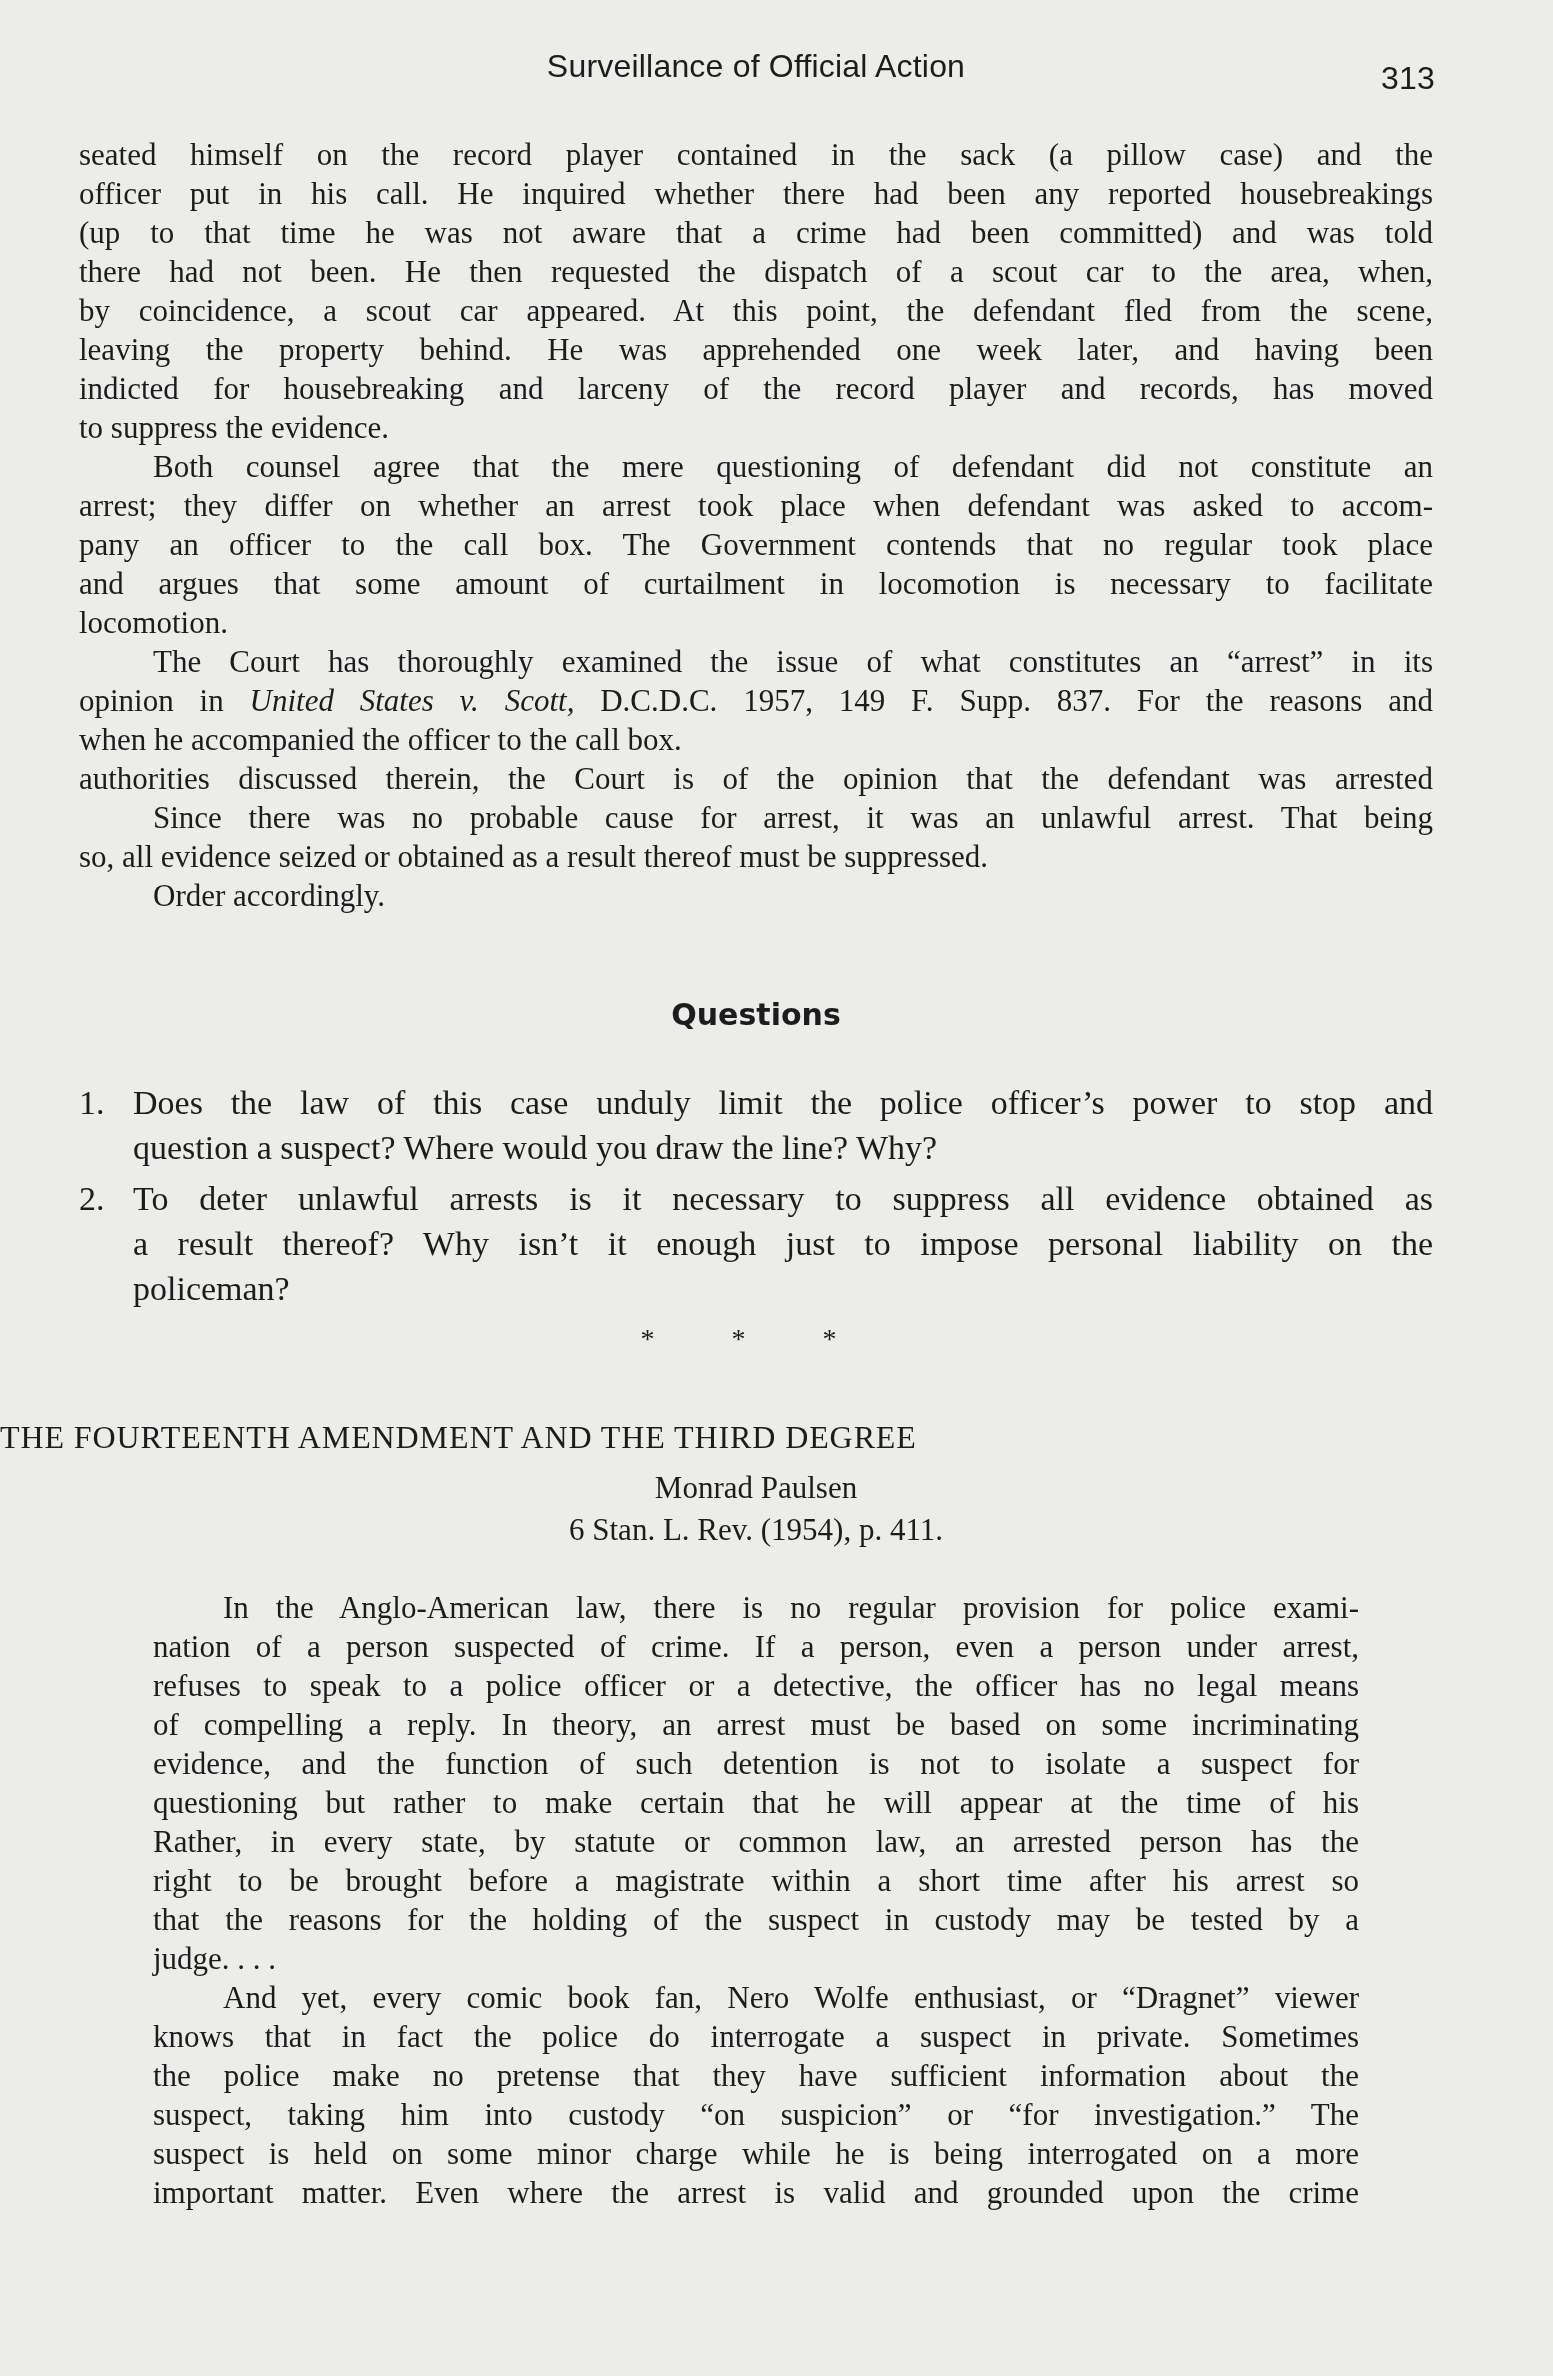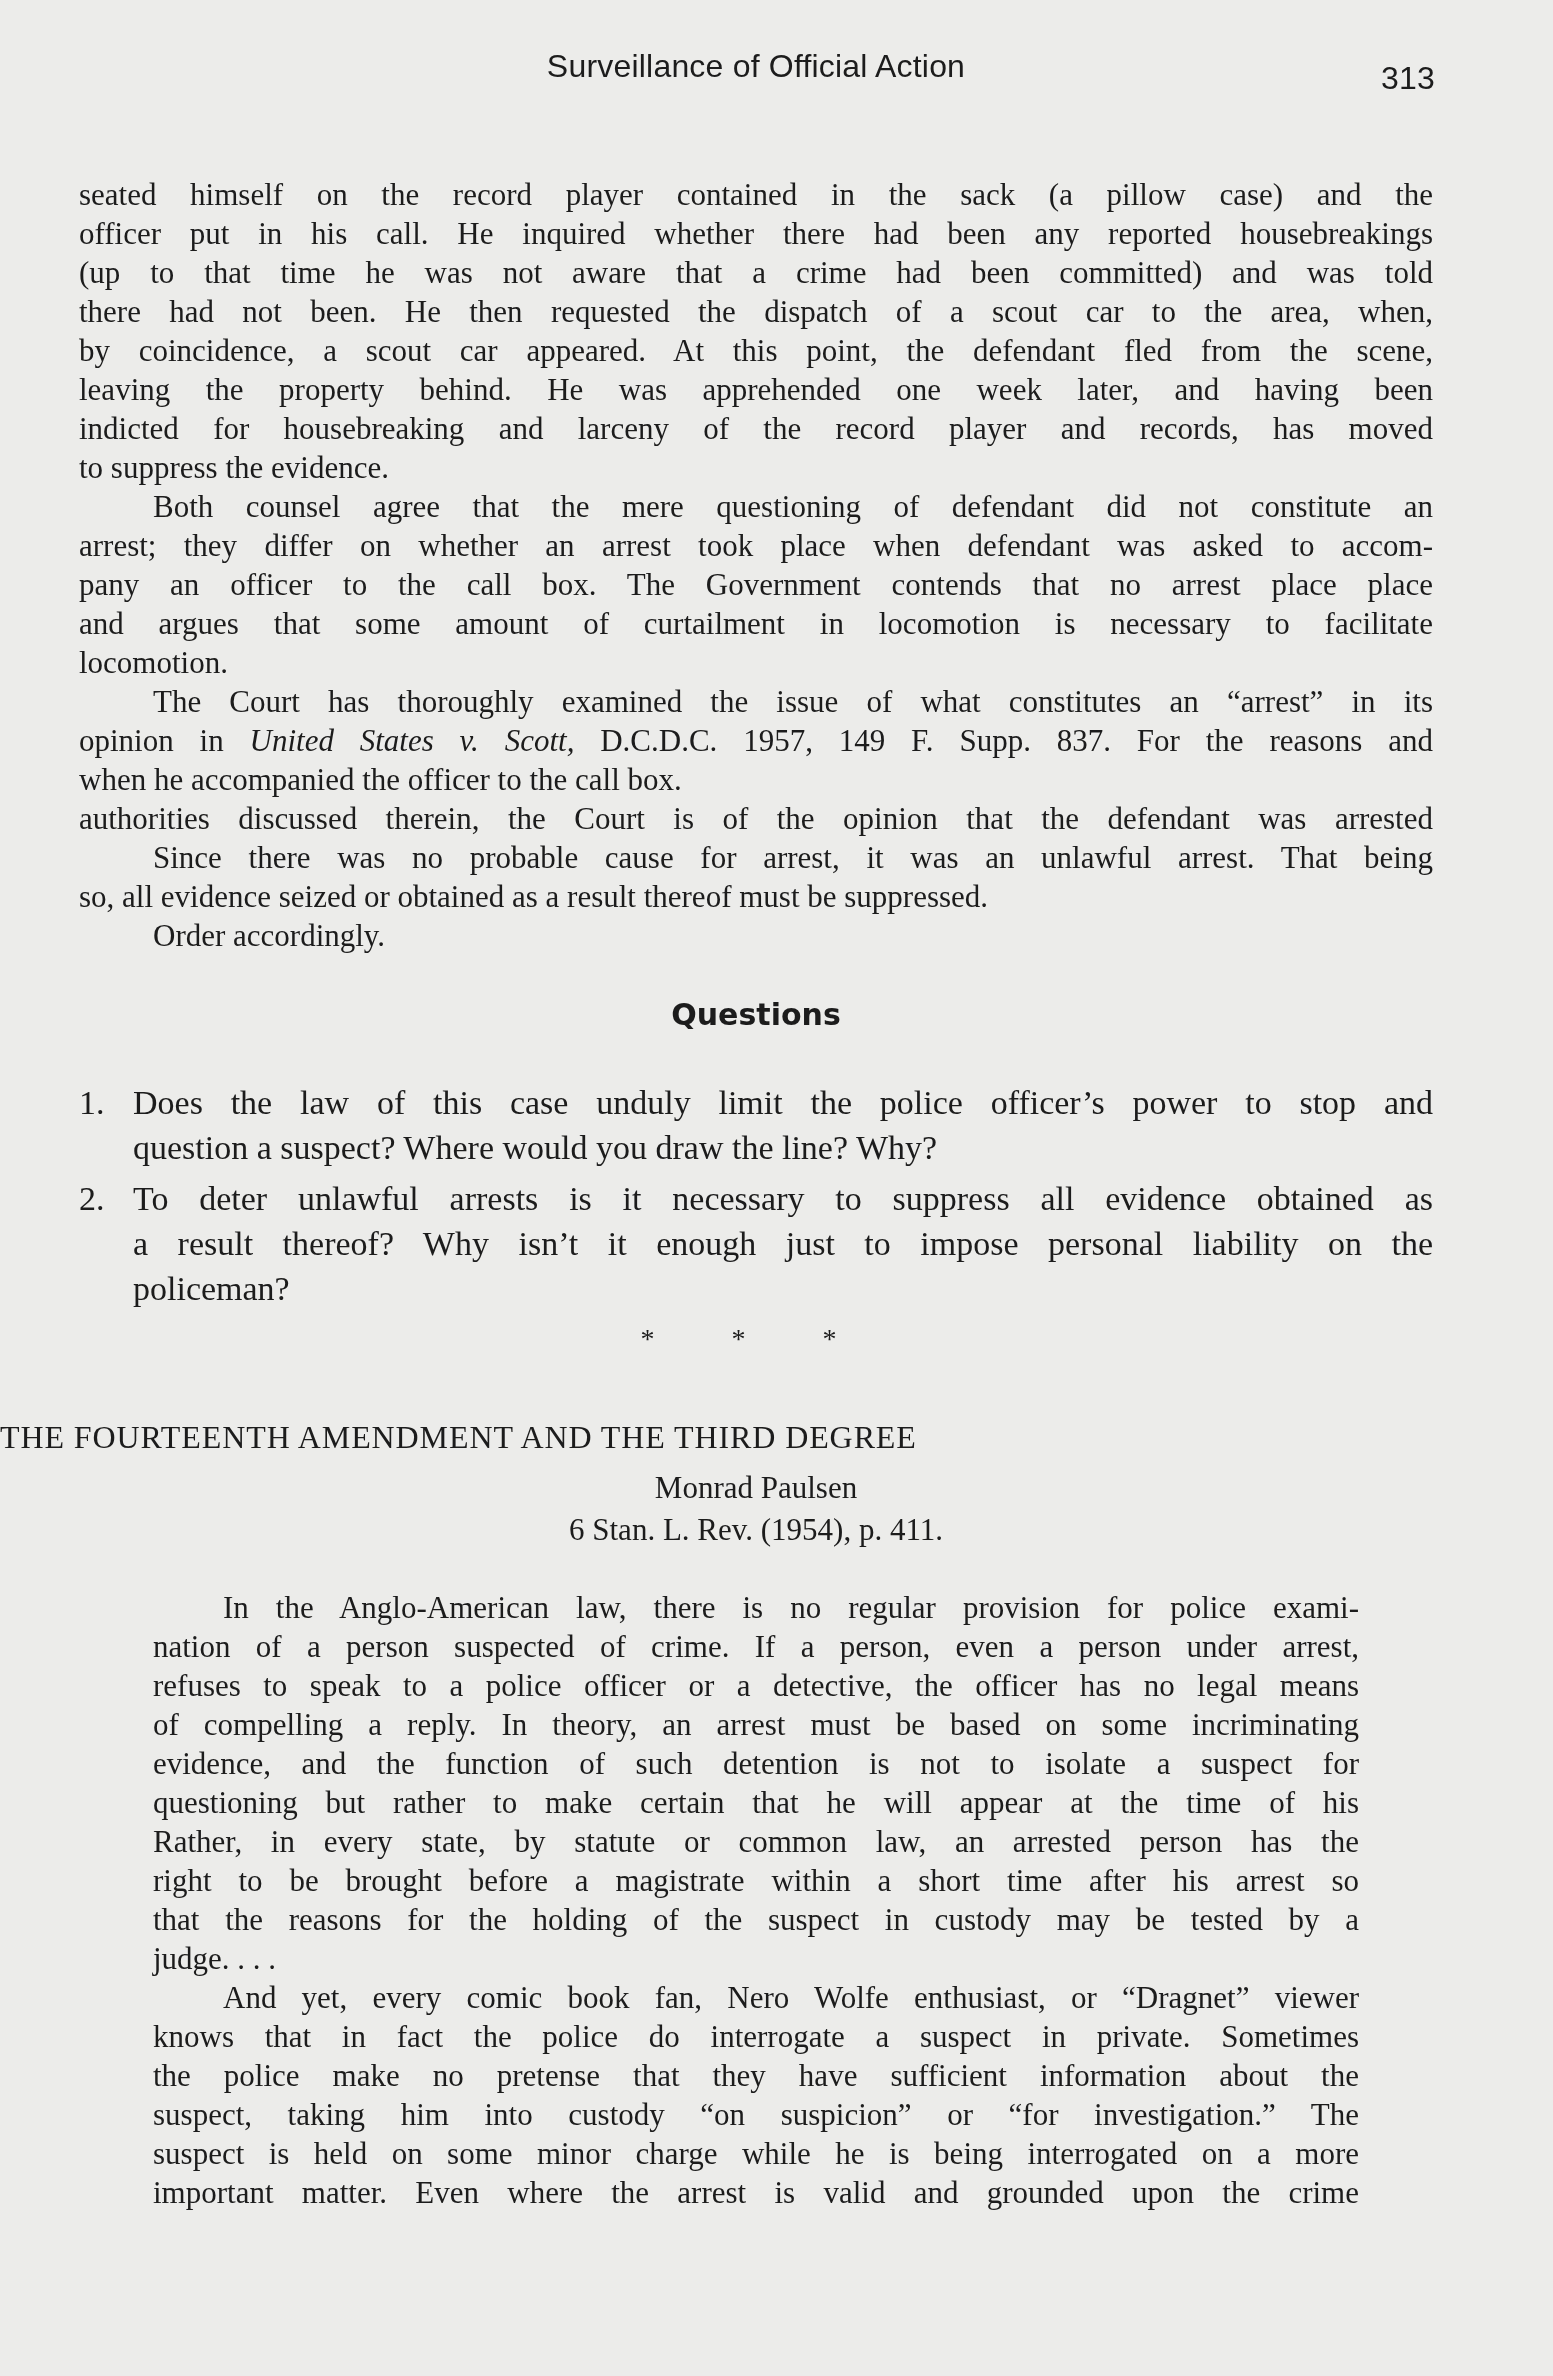--- a/index.html
+++ b/index.html
@@ -18,21 +18,21 @@
   }
   .running-title { position: absolute; left: 0; width: 1512px; text-align: center; top: 0; }
   .page-number { position: absolute; right: 119px; top: 12px; }
   .line {
     display: block; white-space: nowrap;
     text-align: justify; text-align-last: justify;
   }
   .line.last { text-align-last: left; }
   .body-block {
     position: absolute; left: 79px; width: 1354px; top: 135px;
-    font-size: 31px; line-height: 39px; margin-top: 40px;
+    font-size: 31px; line-height: 39px;
   }
   .indent { padding-left: 74px; }
   .questions-heading {
     position: absolute; top: 997px; left: 0; width: 1512px; text-align: center;
     font-family: "DejaVu Sans", "Liberation Sans", sans-serif;
     font-weight: bold; font-size: 30px;
   }
   .questions-list {
     position: absolute; left: 79px; width: 1354px; top: 1080px;
     font-size: 34px; line-height: 45px;
@@ -81,21 +81,21 @@
       <span class="line">there had not been. He then requested the dispatch of a scout car to the area, when,</span>
       <span class="line">by coincidence, a scout car appeared. At this point, the defendant fled from the scene,</span>
       <span class="line">leaving the property behind. He was apprehended one week later, and having been</span>
       <span class="line">indicted for housebreaking and larceny of the record player and records, has moved</span>
       <span class="line last">to suppress the evidence.</span>
     </div>
 
     <div>
       <span class="line indent">Both counsel agree that the mere questioning of defendant did not constitute an</span>
       <span class="line">arrest; they differ on whether an arrest took place when defendant was asked to accom-</span>
-      <span class="line">pany an officer to the call box. The Government contends that no arrest place place</span>
+      <span class="line">pany an officer to the call box. The Government contends that no regular took place</span>
       <span class="line">and argues that some amount of curtailment in locomotion is necessary to facilitate</span>
       <span class="line last">locomotion.</span>
     </div>
 
     <div>
       <span class="line indent">The Court has thoroughly examined the issue of what constitutes an “arrest” in its</span>
       <span class="line"><span>opinion in </span><em>United States v. Scott,</em><span> D.C.D.C. 1957, 149 F. Supp. 837. For the reasons and</span></span>
       <span class="line last">when he accompanied the officer to the call box.</span>
       <span class="line">authorities discussed therein, the Court is of the opinion that the defendant was arrested</span>
     </div>

